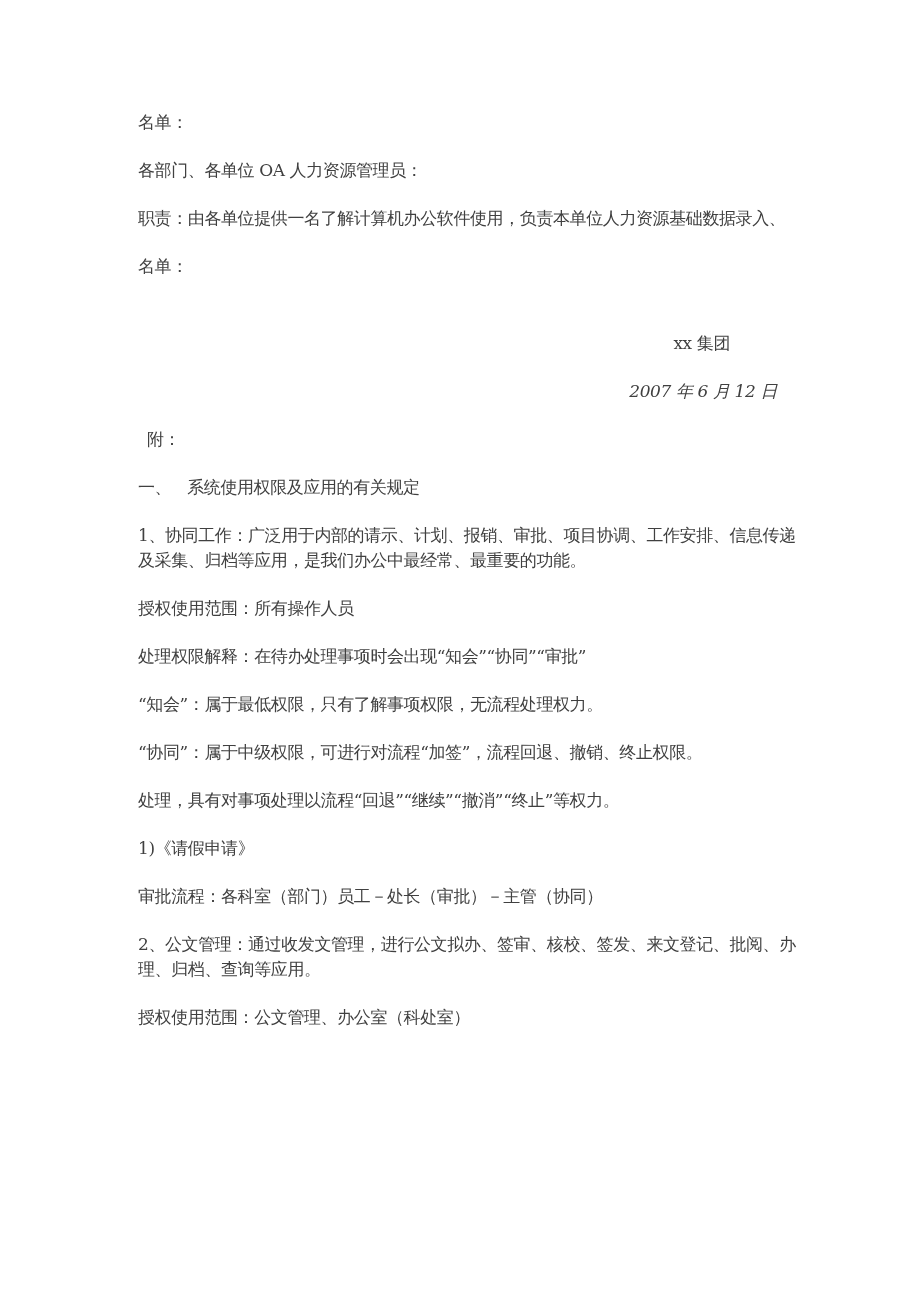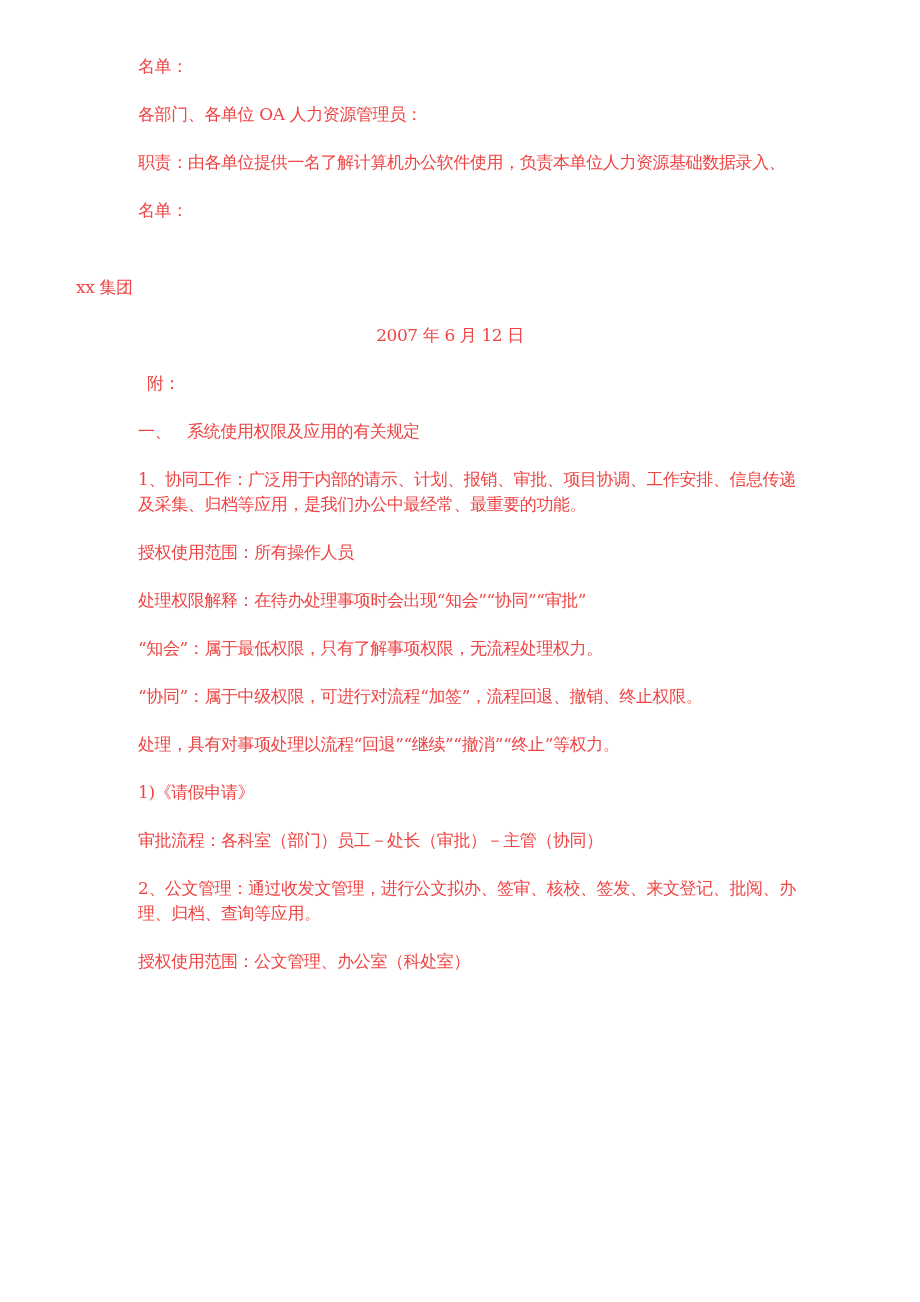--- a/index.html
+++ b/index.html
@@ -6,32 +6,32 @@
   html, body { background: #e8e8e8; }
   .page {
     width: 920px;
     height: 1302px;
     background: #ffffff;
     position: relative;
     overflow: hidden;
     margin: 0;
   }
   .doc {
-    padding: 54px 128px 0 138px;
+    padding: 110px 128px 0 138px;
     font-family: "DejaVu Serif", "Liberation Serif", serif;
     font-size: 17px;
     line-height: 25px;
-    color: #ef4444;
+    color: #404040;
     letter-spacing: -0.4px;
   }
   .para { margin: 0 0 23px 0; }
   .para .line { white-space: nowrap; }
   
-  .para.center-brand { text-align: left; position: relative; left: -62px; }
-  .para.center-date  { text-align: center; position: relative; left: -15px; }
+  .para.center-brand { text-align: right; position: relative; left: -62px; }
+  .para.center-date  { text-align: right; position: relative; left: -15px; font-style: italic; }
   .para.attach { padding-left: 9px; }
   .para.gap-before { margin-top: 52px; }
   .para.heading .num { display: inline-block; }
   .para.heading .num-gap { display: inline-block; width: 16px; }
 </style>
 </head>
 <body>
 
 <div class="page">
   <div class="doc">

